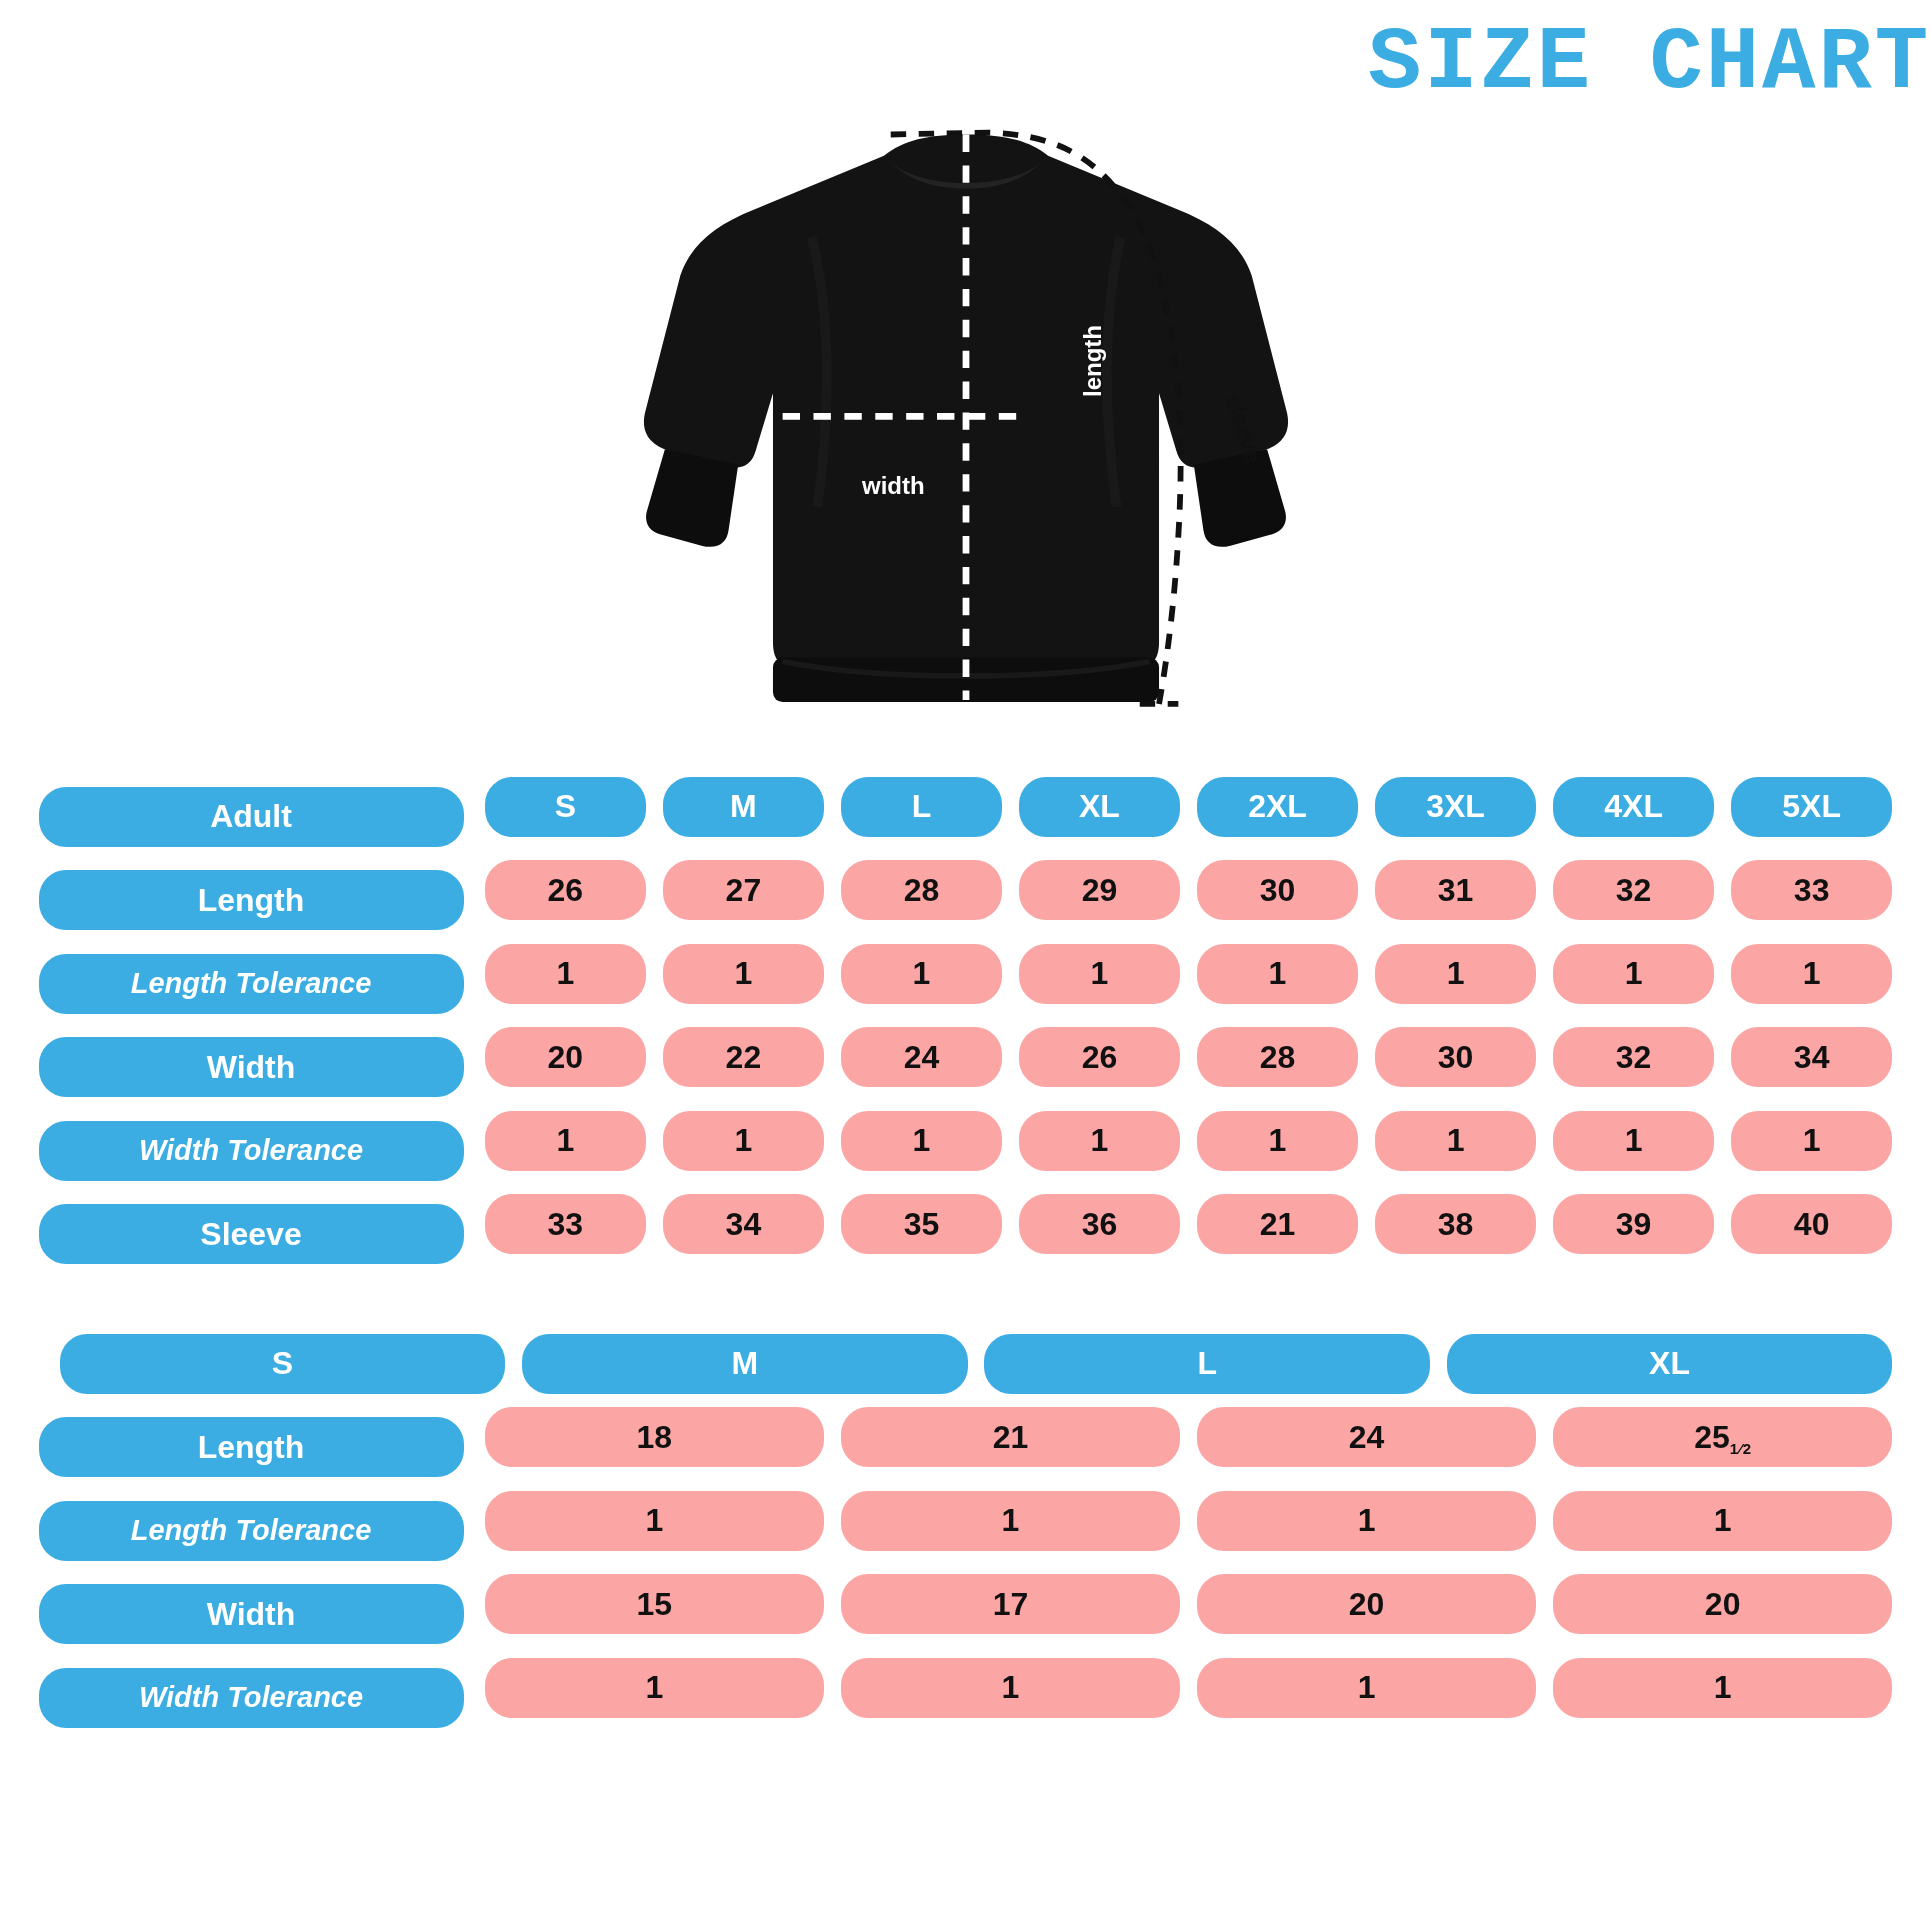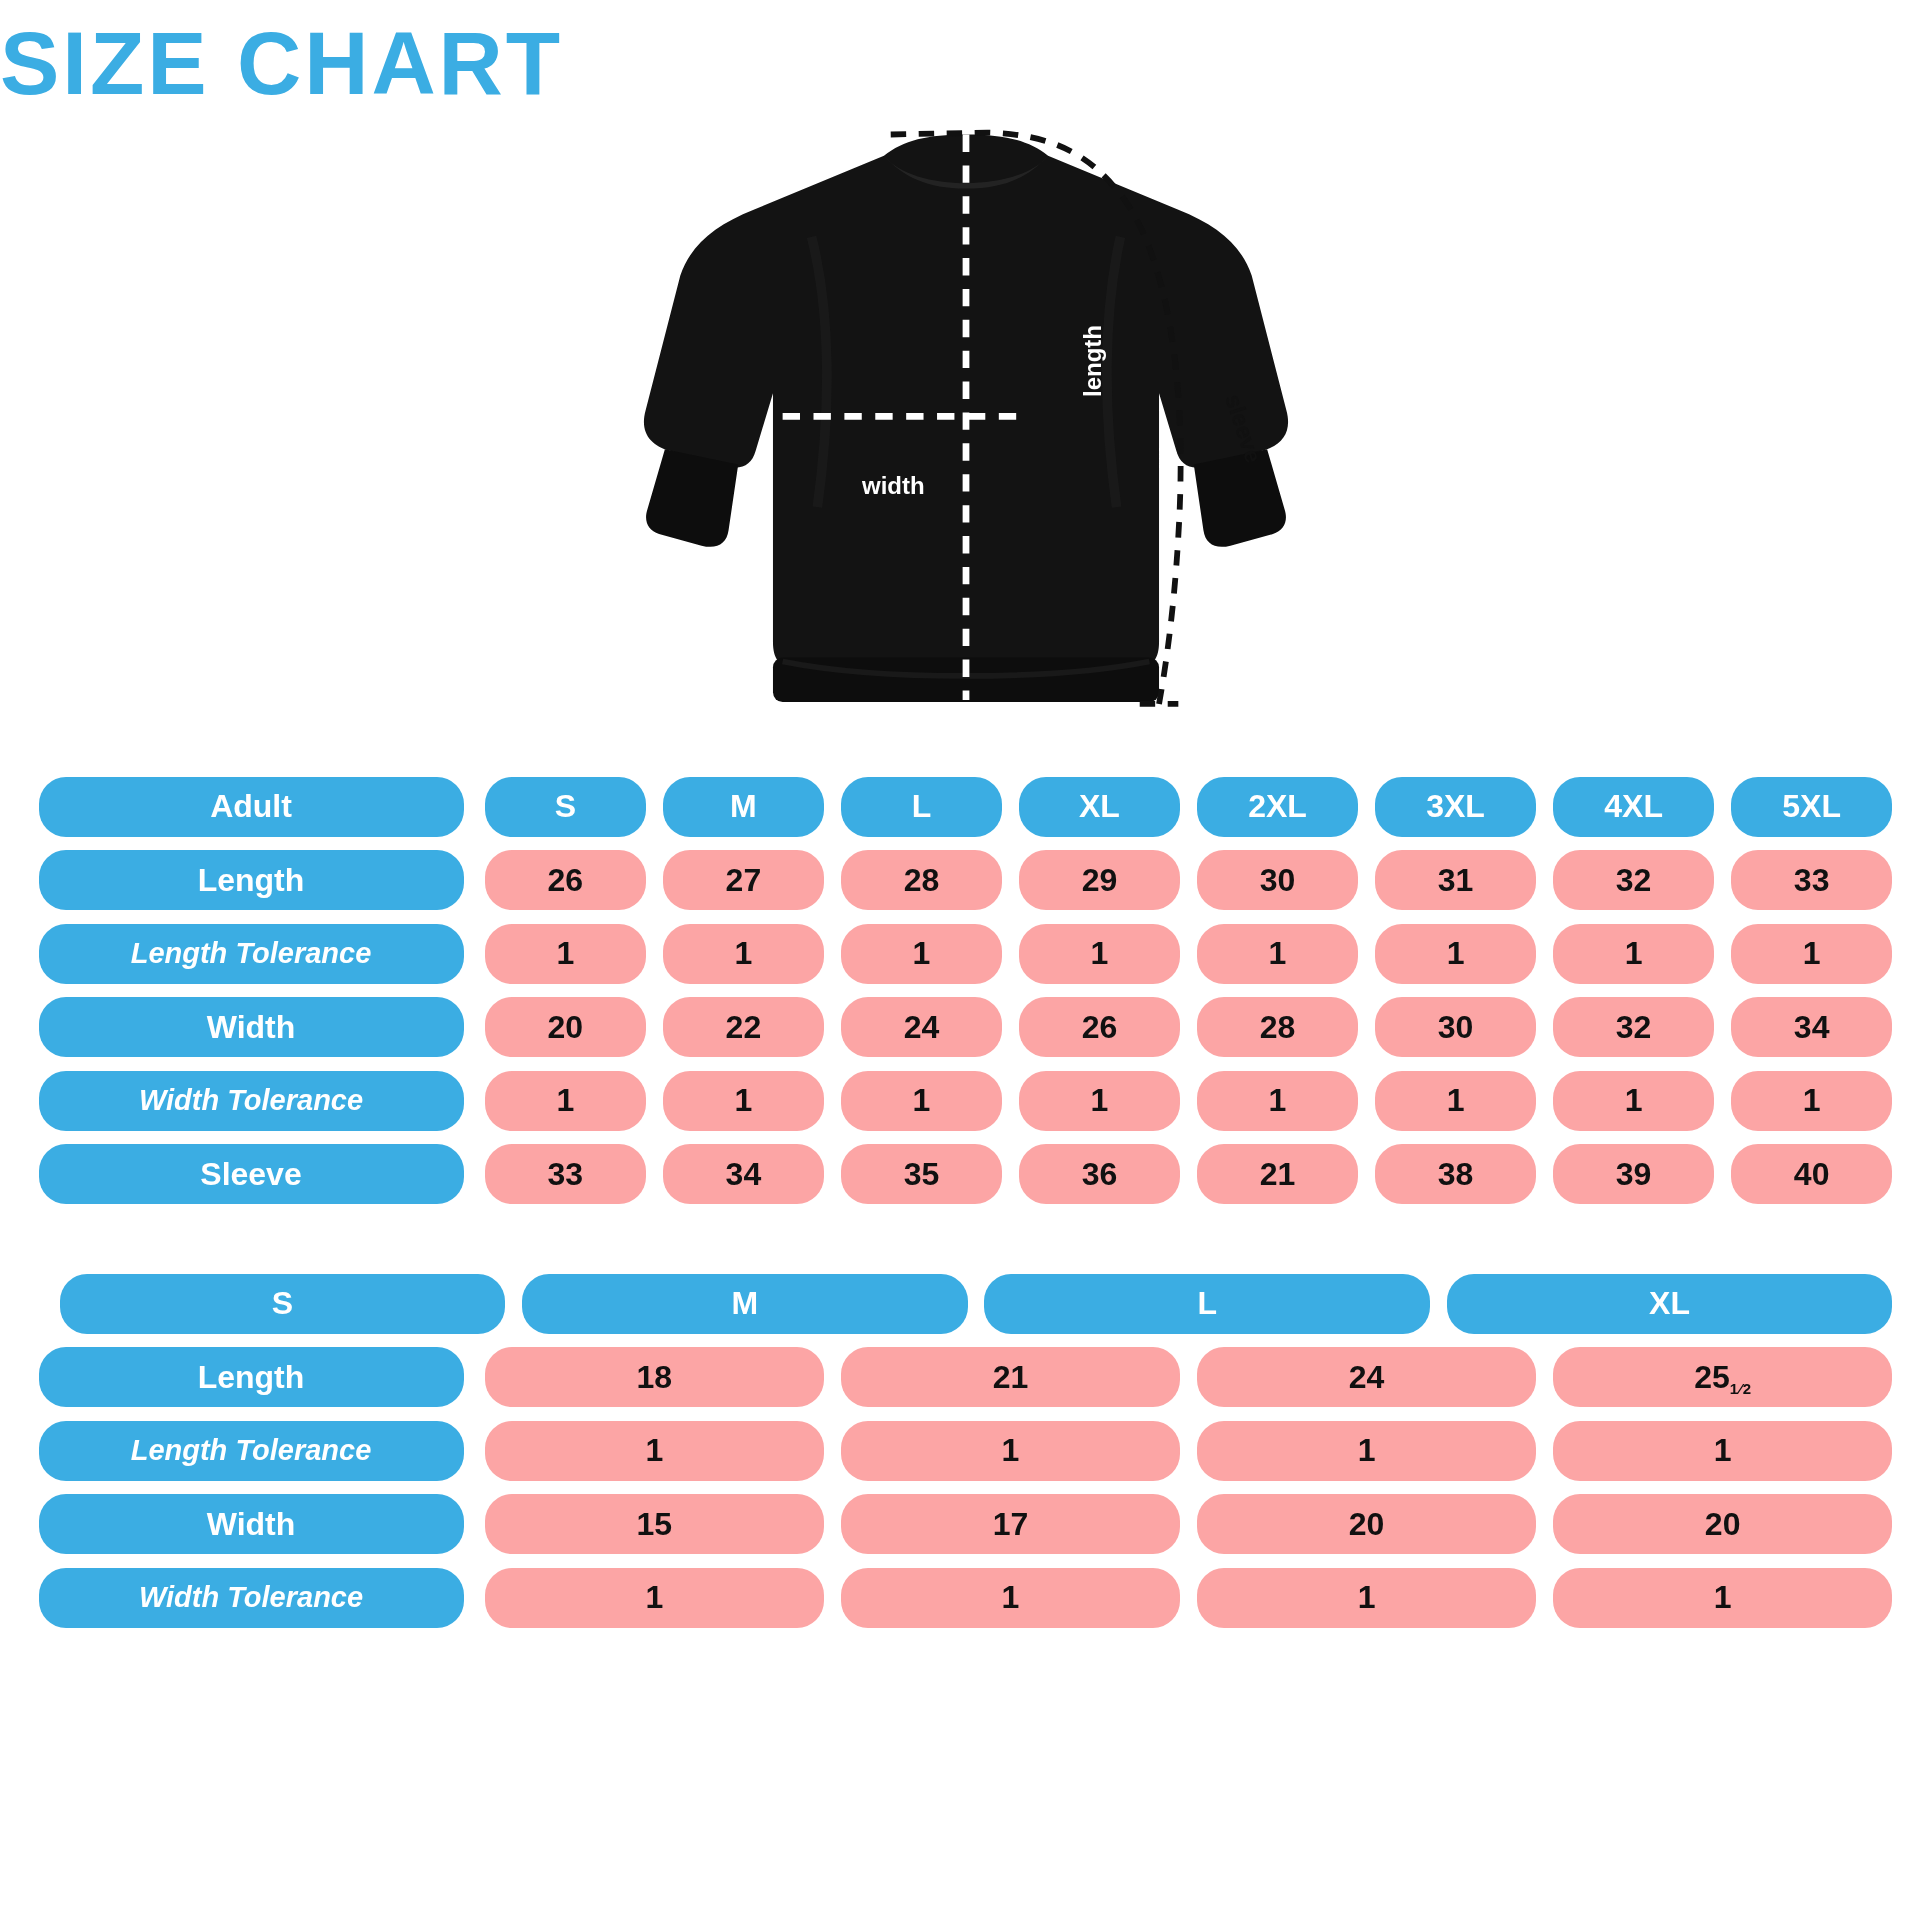--- a/index.html
+++ b/index.html
@@ -17,28 +17,28 @@
   .page {
     position: relative;
     width: 1931px;
     height: 1931px;
     box-sizing: border-box;
     padding: 0;
   }
 
   
   .title {
-    text-align: left;
+    text-align: right;
     font-size: 89px;
     font-weight: 800;
     letter-spacing: 2.9px;
     color: #3bade3;
     margin: 17.4px 0 0 0;
     line-height: 1.05;
-    font-family: Liberation Sans, sans-serif;
+    font-family: Liberation Mono, monospace;
   }
 
   
   .illus-wrap {
     position: relative;
     width: 1931px;
     height: 666px;
   }
   .illus {
     position: absolute;
@@ -91,20 +91,21 @@
     background: #3bade3;
     color: #ffffff;
     border-radius: 27px;
     display: flex;
     align-items: center;
     justify-content: center;
     font-weight: 700;
     font-size: 32px;
     height: 60px;
     box-sizing: border-box;
+    margin-top: 10px;
   }
   .rowhead.small {
     font-size: 29px;
     font-style: italic;
   }
   .cells {
     display: flex;
     flex: 1 1 auto;
     margin-left: 21px;
     gap: 16.4px;

